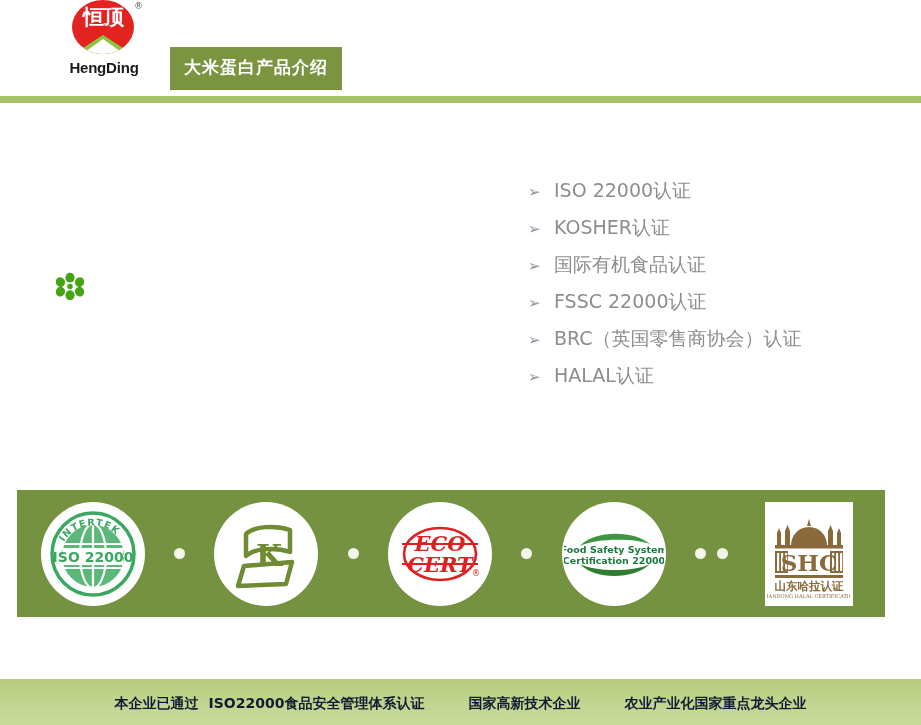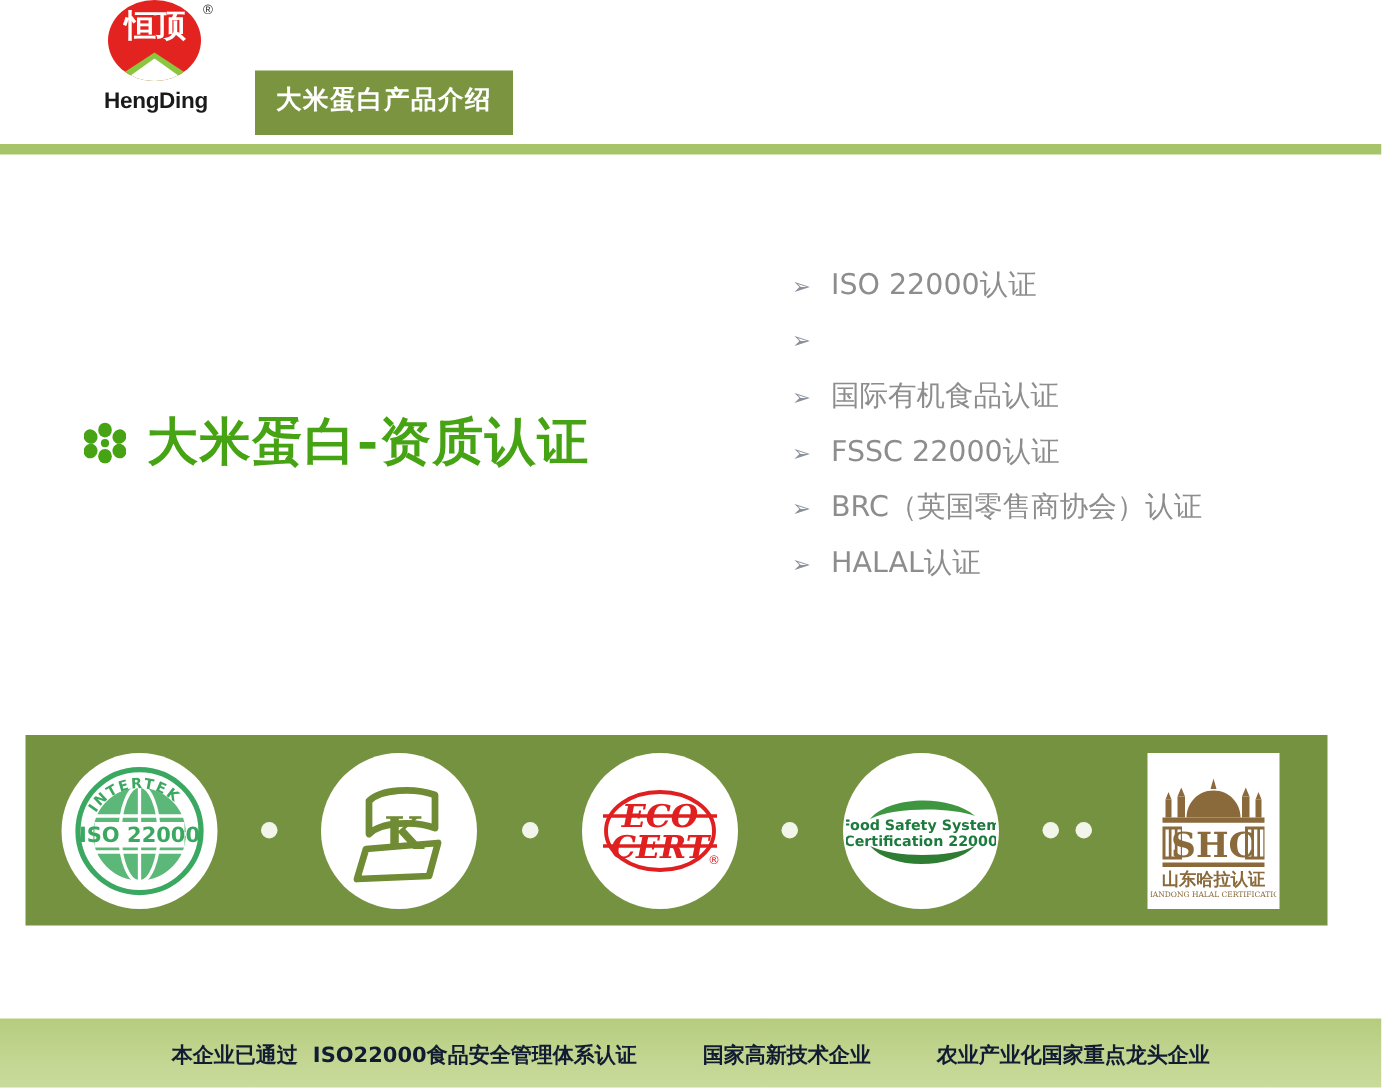--- a/index.html
+++ b/index.html
@@ -252,32 +252,32 @@
     <g fill="#46a313">
       <ellipse cx="16" cy="6.5" rx="5.2" ry="5.6"></ellipse>
       <ellipse cx="27" cy="11.5" rx="5.2" ry="5.6" transform="rotate(30 27 11.5)"></ellipse>
       <ellipse cx="27" cy="22.5" rx="5.2" ry="5.6" transform="rotate(-30 27 22.5)"></ellipse>
       <ellipse cx="16" cy="26.5" rx="5.2" ry="5.6"></ellipse>
       <ellipse cx="5" cy="22.5" rx="5.2" ry="5.6" transform="rotate(30 5 22.5)"></ellipse>
       <ellipse cx="5" cy="11.5" rx="5.2" ry="5.6" transform="rotate(-30 5 11.5)"></ellipse>
       <circle cx="16" cy="16.5" r="3.1"></circle>
     </g>
   </svg>
-  <span id="section-heading-text">大米蛋白-资质认证</span>
 </div>
 
 <div id="cert-list">
 
   <div class="cert-item">
     <span class="cert-bullet">➢</span>
     <span class="cert-label">ISO 22000认证</span>
   </div>
 
   <div class="cert-item">
     <span class="cert-bullet">➢</span>
+    <span class="cert-label">KOSHER认证</span>
   </div>
 
   <div class="cert-item">
     <span class="cert-bullet">➢</span>
     <span class="cert-label">国际有机食品认证</span>
   </div>
 
   <div class="cert-item">
     <span class="cert-bullet">➢</span>
     <span class="cert-label">FSSC 22000认证</span>

